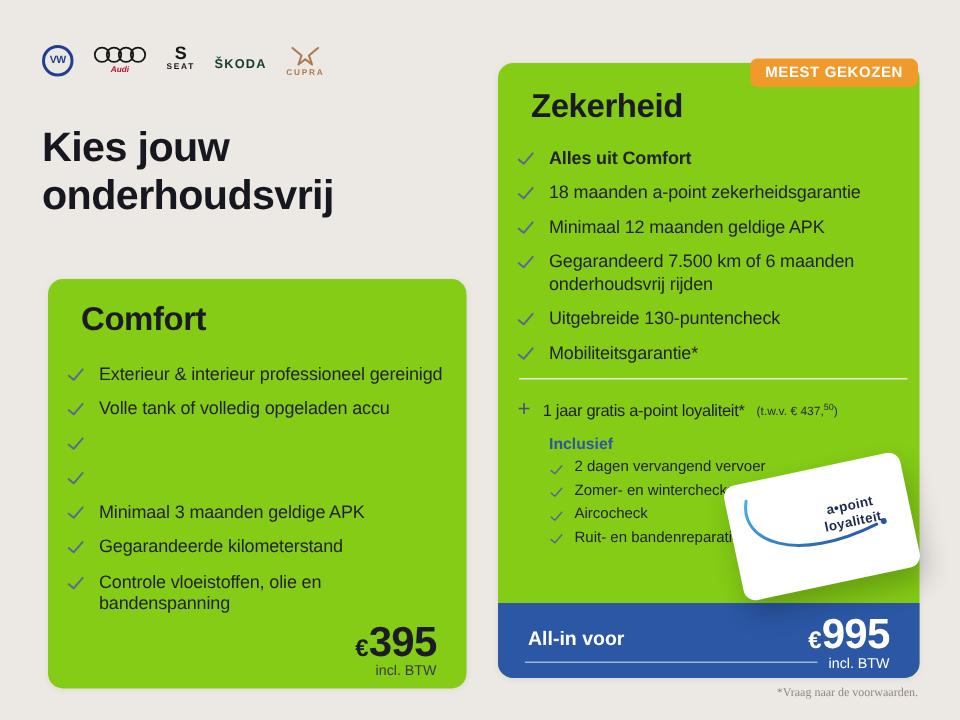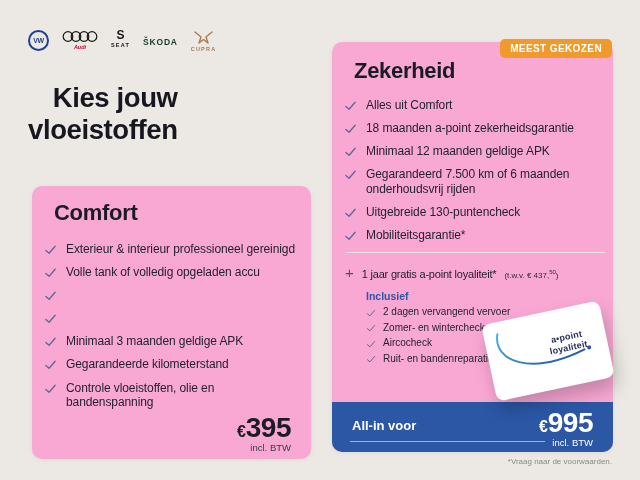--- a/index.html
+++ b/index.html
@@ -24,40 +24,40 @@
   }
   .audi-text{font-size:5.5px;font-weight:700;font-style:italic;color:#c20a30;margin-top:1px;}
   .seat-s{font-size:12px;font-weight:800;line-height:11px;color:#161616;}
   .seat-text{font-size:5.5px;font-weight:700;letter-spacing:1.2px;color:#161616;margin-top:1px;}
   .skoda-text{font-size:8.5px;font-weight:800;letter-spacing:0.8px;color:#143d2e;margin-top:7px;}
   .cupra-text{font-size:5.5px;font-weight:700;letter-spacing:1.2px;color:#ad7a50;margin-top:1px;}
 
   
   .heading{
     position:absolute;left:28px;top:82px;
-    font-size:27.5px;line-height:1.17;font-weight:600;color:#17171f;letter-spacing:-0.4px;text-align:right;
+    font-size:27.5px;line-height:1.17;font-weight:600;color:#17171f;letter-spacing:-0.4px;
   }
 
   
   .card{
-    position:absolute;background:#f9a8d4;border-radius:10px;
+    position:absolute;background:#84cc16;border-radius:10px;
     box-shadow:0 1px 5px rgba(0,0,0,0.06);
   }
   .card h2{margin:0;font-size:22px;font-weight:700;color:#1b1b26;letter-spacing:-0.3px;}
 
   .feature-list{list-style:none;margin:0;padding:0;}
   .feature-list li{
     display:flex;align-items:flex-start;gap:9px;
     padding:0 8px 0 12px;margin-bottom:9px;
     font-size:12px;line-height:1.18;color:#23232f;letter-spacing:-0.1px;
   }
   .feature-list li .chk{flex-shrink:0;margin-top:1px;}
   .chk{width:13px;height:13px;}
   .chk polyline{fill:none;stroke:#5b6890;stroke-width:1.4;stroke-linecap:round;stroke-linejoin:round;}
-  li.bold-item{font-weight:400;}
+  li.bold-item{font-weight:700;}
 
   
   .comfort{left:32px;top:186px;width:279px;height:273px;}
   .comfort h2{margin:14px 0 16px 22px;}
   .price{position:absolute;right:20px;bottom:6px;text-align:right;color:#1c1c26;}
   .price .cur{font-size:16px;font-weight:600;}
   .price .amt{font-size:28px;font-weight:700;letter-spacing:-0.5px;margin-top:44px;}
   .price .pnote{font-size:9.5px;color:#3a3a44;margin-top:-2px;}
 
   
@@ -106,21 +106,21 @@
     position:absolute;left:0;right:0;bottom:0;height:50px;
     background:#2b57a5;border-radius:0 0 10px 10px;color:#ffffff;z-index:1;
   }
   .allin{position:absolute;left:20px;top:16px;font-size:13px;font-weight:600;}
   .underline{position:absolute;left:18px;top:39px;width:195px;height:1px;background:rgba(255,255,255,0.55);}
   .zprice{position:absolute;right:20px;top:5px;text-align:right;}
   .zprice .cur{font-size:16px;font-weight:600;}
   .zprice .amt{font-size:28px;font-weight:700;letter-spacing:-0.5px;}
   .zprice .pnote{font-size:9.5px;margin-top:-2px;}
 
-  .footnote{position:absolute;top:457px;right:28px;font-size:8px;color:#8b8a85;}
+  .footnote{position:absolute;top:457px;right:28px;font-size:8px;color:#8b8a85;font-family:Liberation Serif, serif;}
 </style>
 </head>
 <body>
 
 <div class="stage">
 
   <div class="brands">
     <div class="brand">
       <div class="vw-circle">
           <span>VW</span>
@@ -145,21 +145,21 @@
     <div class="brand">
       <svg width="19" height="15" viewBox="0 0 19 15">
         <path d="M1,2 L7,7 L5,13 L9.5,9.5 L14,13 L12,7 L18,2" fill="none" stroke="#ad7a50" stroke-width="1.4" stroke-linejoin="round" stroke-linecap="round"></path>
       </svg>
       <span class="cupra-text">CUPRA</span>
     </div>
   </div>
 
   <div class="heading">
     <div>Kies jouw</div>
-    <div>vloeistoffen</div>
+    <div>onderhoudsvrij</div>
   </div>
 
   <section class="card comfort">
     <h2>Comfort</h2>
     <ul class="feature-list">
       <li>
         <svg class="chk" viewBox="0 0 14 14">
             <polyline points="2,8 5.5,11 12,3.5"></polyline>
           </svg>
         <span>Exterieur &amp; interieur professioneel gereinigd</span>

